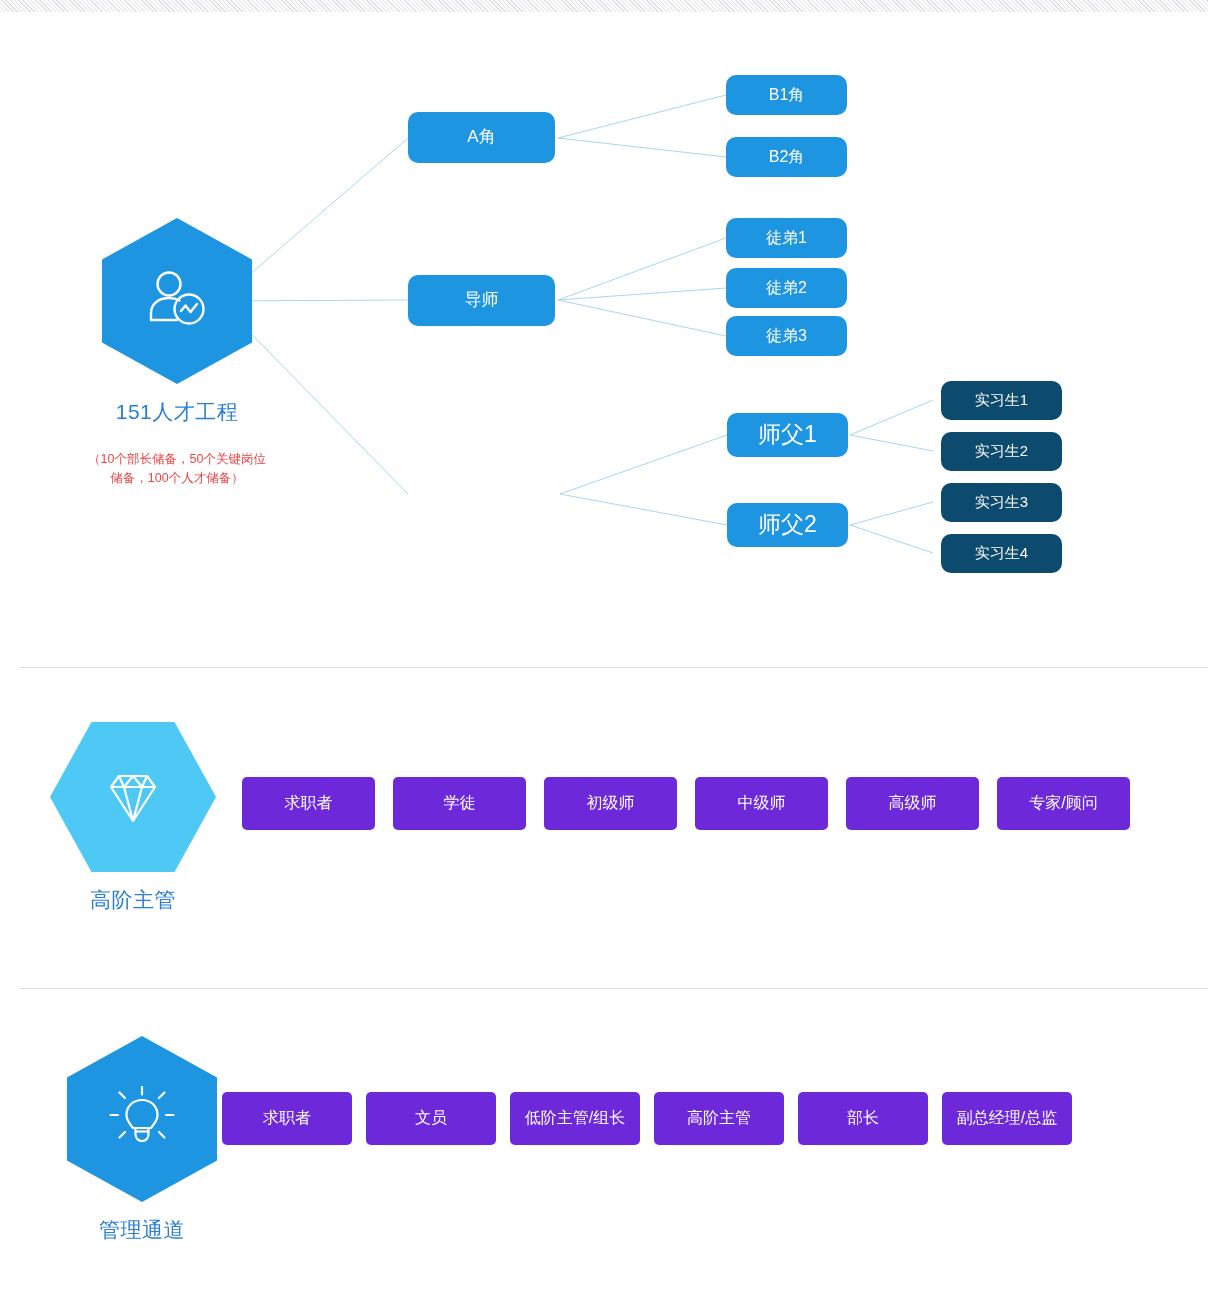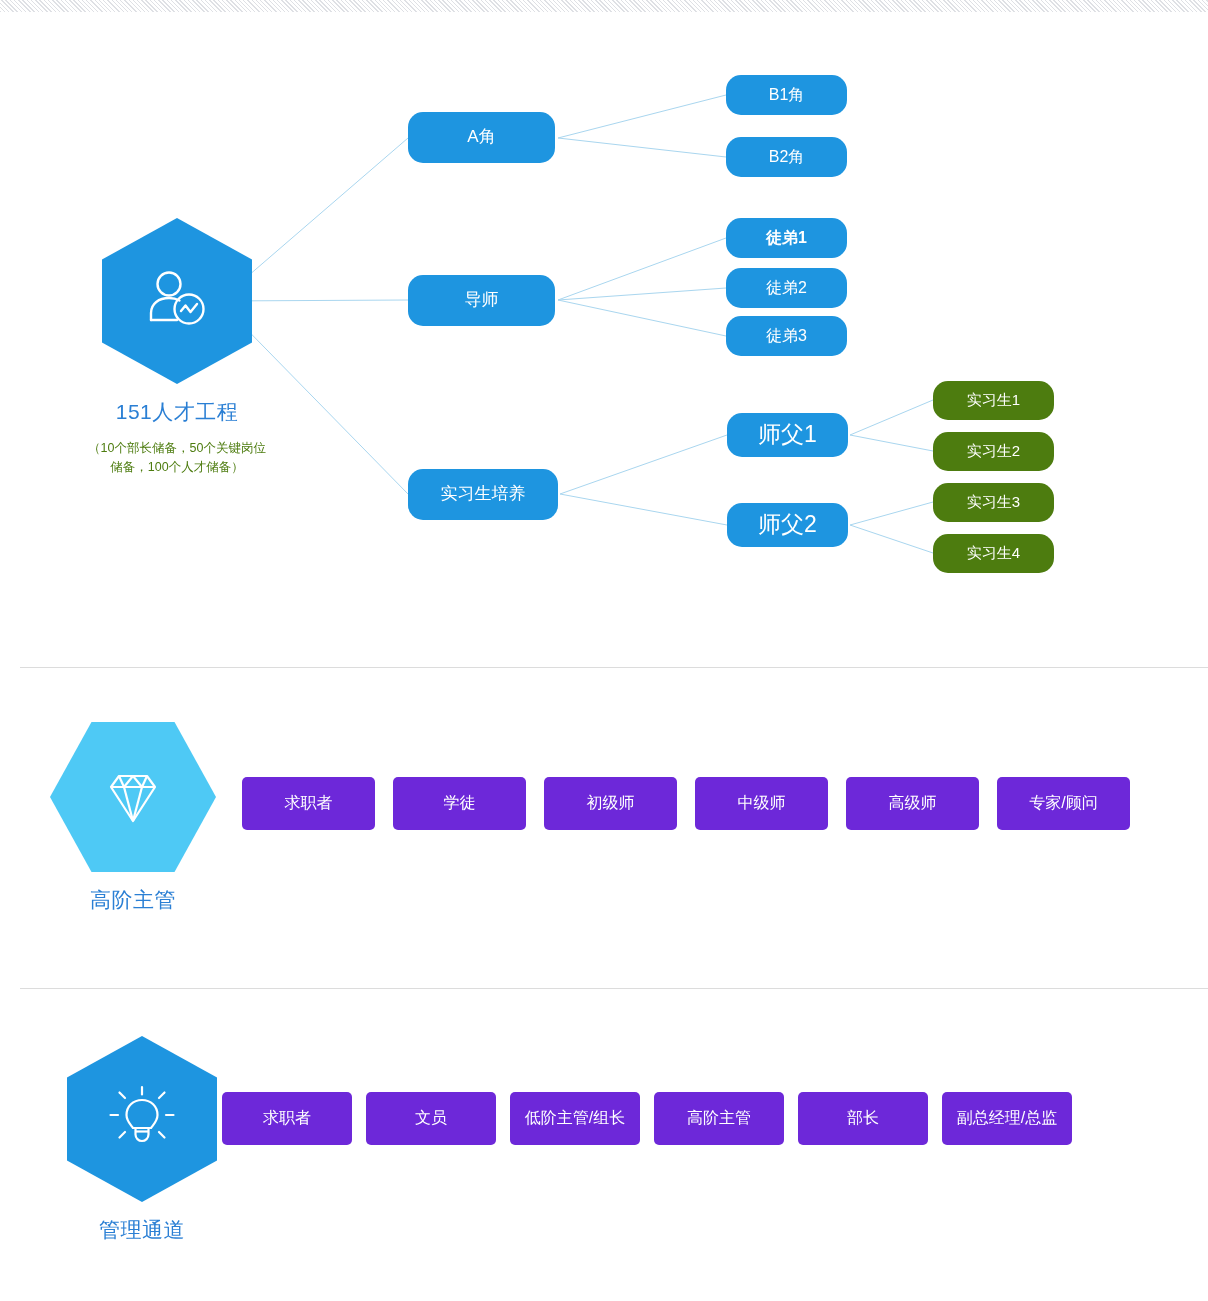--- a/index.html
+++ b/index.html
@@ -67,42 +67,42 @@
   .hex svg { display: block; }
 
   .hex-title {
     margin-top: 14px;
     font-size: 21px;
     color: #2a7fd4;
     letter-spacing: .5px;
     white-space: nowrap;
   }
   .hex-sub {
-    margin-top: 13px;
+    margin-top: 24px;
     font-size: 12.5px;
-    color: #4d7c0f;
+    color: #ef4444;
     line-height: 1.55;
     text-align: center;
     width: 235px;
   }
 
   
   .node {
     position: absolute;
     display: flex;
     align-items: center;
     justify-content: center;
     color: #ffffff;
-    border-radius: 15px;
+    border-radius: 10px;
     text-align: center;
     line-height: 1.1;
     white-space: nowrap;
   }
   .node.dark  { background: #1e95e0; }
-  .node.light { background: #4d7c0f; }
+  .node.light { background: #0c4a6e; margin-left: 8px; }
 
   .lvl1 { width: 147px; height: 51px; font-size: 17px; left: 408px; }
   .lvl2 { width: 121px; height: 40px; font-size: 16px; left: 726px; }
   .lvl2b{ width: 121px; height: 44px; font-size: 23px; left: 727px; }
   .lvl3 { width: 121px; height: 39px; font-size: 15px; left: 933px; }
 
   
   #tree-lines {
     position: absolute;
     left: 0; top: 0;
@@ -176,26 +176,25 @@
     </div>
     <div class="hex-title">151人才工程</div>
     <div class="hex-sub">
       <span>（10个部长储备，50个关键岗位</span><br>
       <span>储备，100个人才储备）</span>
     </div>
   </div>
 
   <div class="node dark lvl1" style="top:112px;">A角</div>
   <div class="node dark lvl1" style="top:275px;">导师</div>
-  <div class="node dark lvl1" style="top:469px; width:150px;">实习生培养</div>
 
   <div class="node dark lvl2" style="top:75px;">B1角</div>
   <div class="node dark lvl2" style="top:137px;">B2角</div>
 
-  <div class="node dark lvl2" style="top:218px;font-weight:bold;">徒弟1</div>
+  <div class="node dark lvl2" style="top:218px;">徒弟1</div>
   <div class="node dark lvl2" style="top:268px;">徒弟2</div>
   <div class="node dark lvl2" style="top:316px;">徒弟3</div>
 
   <div class="node dark lvl2b" style="top:413px;">师父1</div>
   <div class="node dark lvl2b" style="top:503px;">师父2</div>
 
   <div class="node light lvl3" style="top:381px;">实习生1</div>
   <div class="node light lvl3" style="top:432px;">实习生2</div>
   <div class="node light lvl3" style="top:483px;">实习生3</div>
   <div class="node light lvl3" style="top:534px;">实习生4</div>

